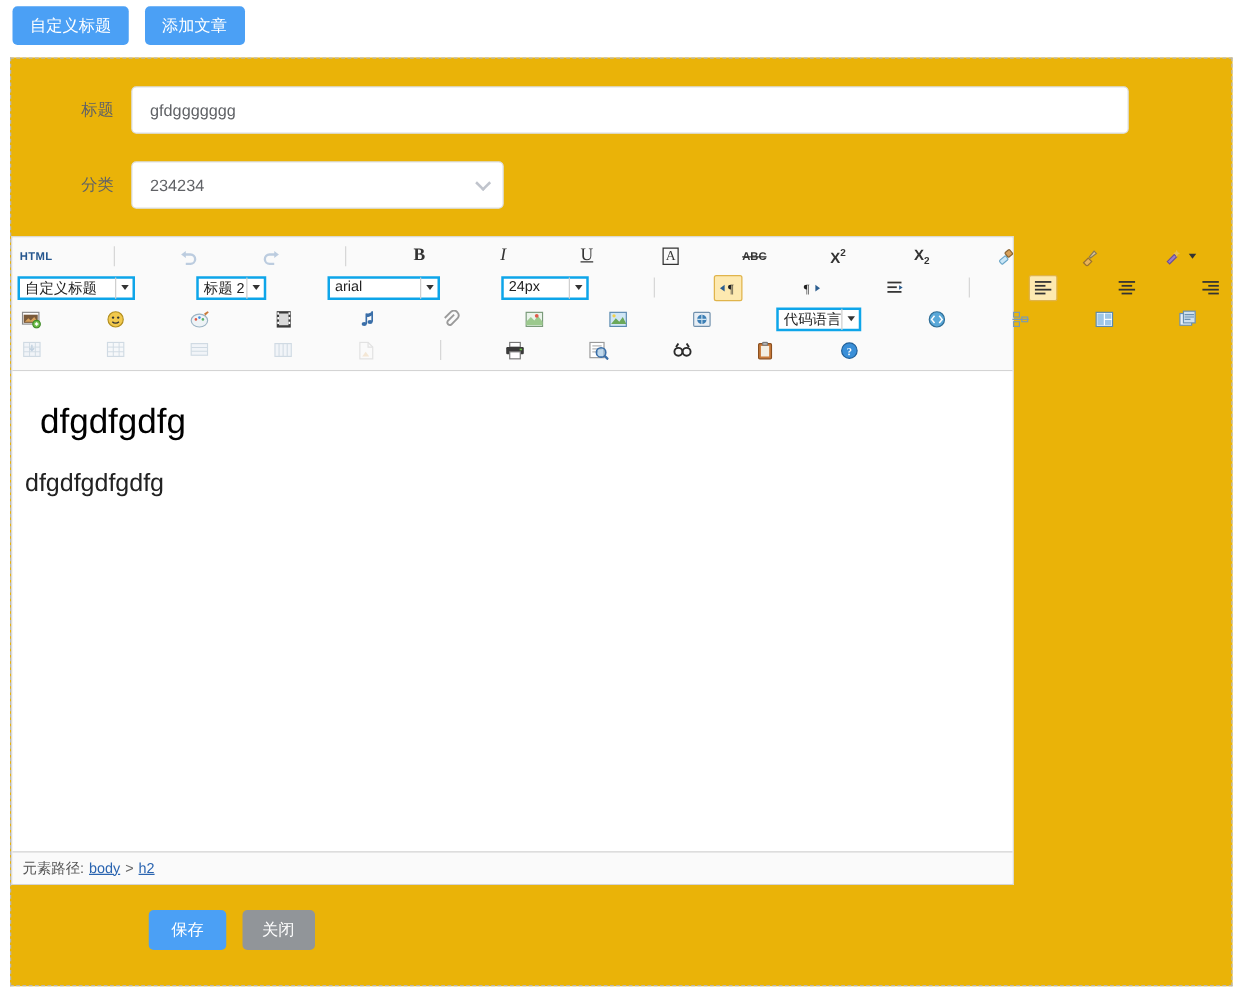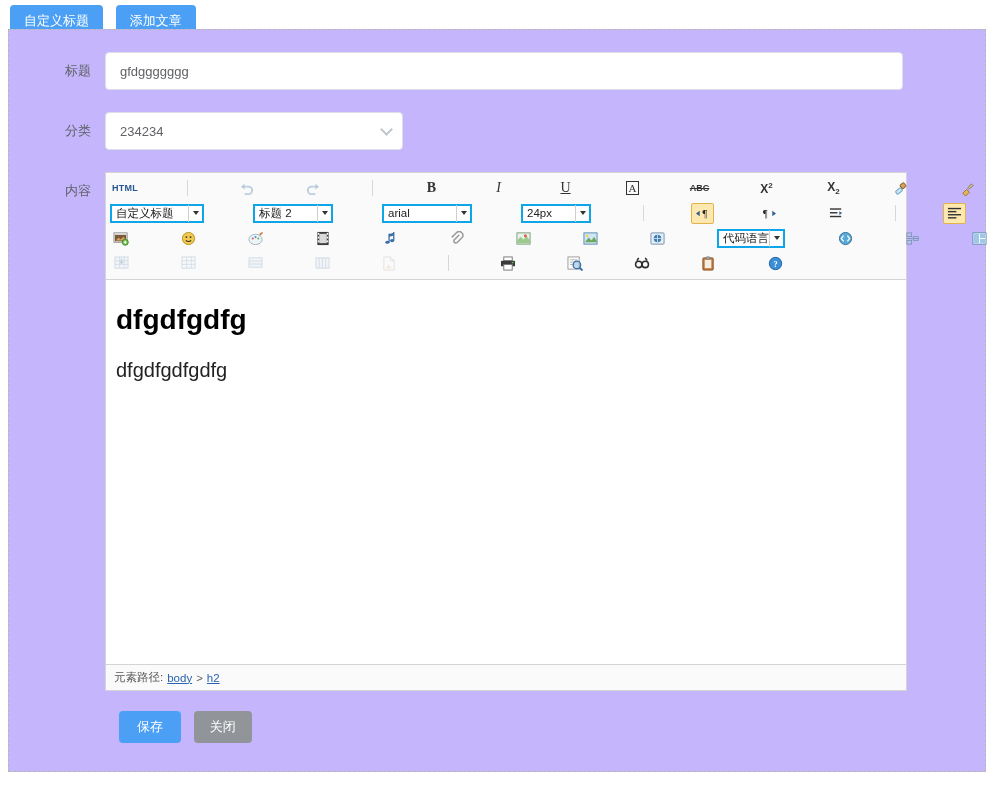--- a/index.html
+++ b/index.html
@@ -40,24 +40,24 @@
     height:32px;
     line-height:32px;
     font-size:13px;
     font-family:"Liberation Sans","DejaVu Sans",sans-serif;
     cursor:pointer;
   }
 
   
   .panel {
     position:absolute;
-    left:8px; top:29px;
+    left:8px; top:46px;
     width:978px; height:743px;
     border:1px dashed #b8b8b8;
-    background:#c4b5fd;
+    background:#eab308;
   }
 
   .form-row { display:flex; align-items:flex-start; margin-top:22px; }
   .form-label {
     width:96px;
     text-align:right;
     padding-right:14px;
     color:#606266;
     font-size:13px;
     line-height:38px;
@@ -148,21 +148,21 @@
     width:0;height:0;border-left:3px solid transparent;border-right:3px solid transparent;
     border-top:4px solid #333; display:block;
   }
 
   .editor-body {
     height:384px;
     padding:12px 10px 0 10px;
     background:#fff;
     overflow:hidden;
   }
-  .doc-h2 { font-size:28px; font-weight:bold; margin:10px 0 0 0; line-height:1.25; color:#000; }
+  .doc-h2 { font-size:28px; font-weight:normal; margin:10px 0 0 12px; line-height:1.25; color:#000; }
   .doc-p { font-size:20px; margin:22px 0 0 0; color:#222; }
 
   .statusbar {
     height:26px;
     border-top:1px solid #d4d4d4;
     background:#fafafa;
     display:flex; align-items:center;
     padding:0 8px;
     font-size:11.5px;
     color:#555;
@@ -190,21 +190,20 @@
 
   <div class="form-row">
     <div class="form-label">分类</div>
     <div class="select-wrap">
       <input class="input-select" type="text" readonly="" value="234234" style="">
       <span class="sel-arrow"></span>
     </div>
   </div>
 
   <div class="form-row">
-    <div class="form-label">内容</div>
 
     <div class="editor">
 
       <div class="toolbar">
 
         <div class="trow">
           <div class="tb" style="width:30px;">
             <span style="font-size:9px;font-weight:bold;color:#27578f;letter-spacing:.3px;">HTML</span>
           </div>
           <div class="sep"></div>
@@ -370,21 +369,21 @@
           </div>
         </div>
 
         <div class="trow">
           <div class="selbox" style="width:94px;">
             <span class="lbl">自定义标题</span>
             <span class="arw">
                 <i></i>
               </span>
           </div>
-          <div class="selbox" style="width:80px;">
+          <div class="selbox" style="width:56px;">
             <span class="lbl">标题 2</span>
             <span class="arw">
                 <i></i>
               </span>
           </div>
           <div class="selbox" style="width:90px;">
             <span class="lbl">arial</span>
             <span class="arw">
                 <i></i>
               </span>

